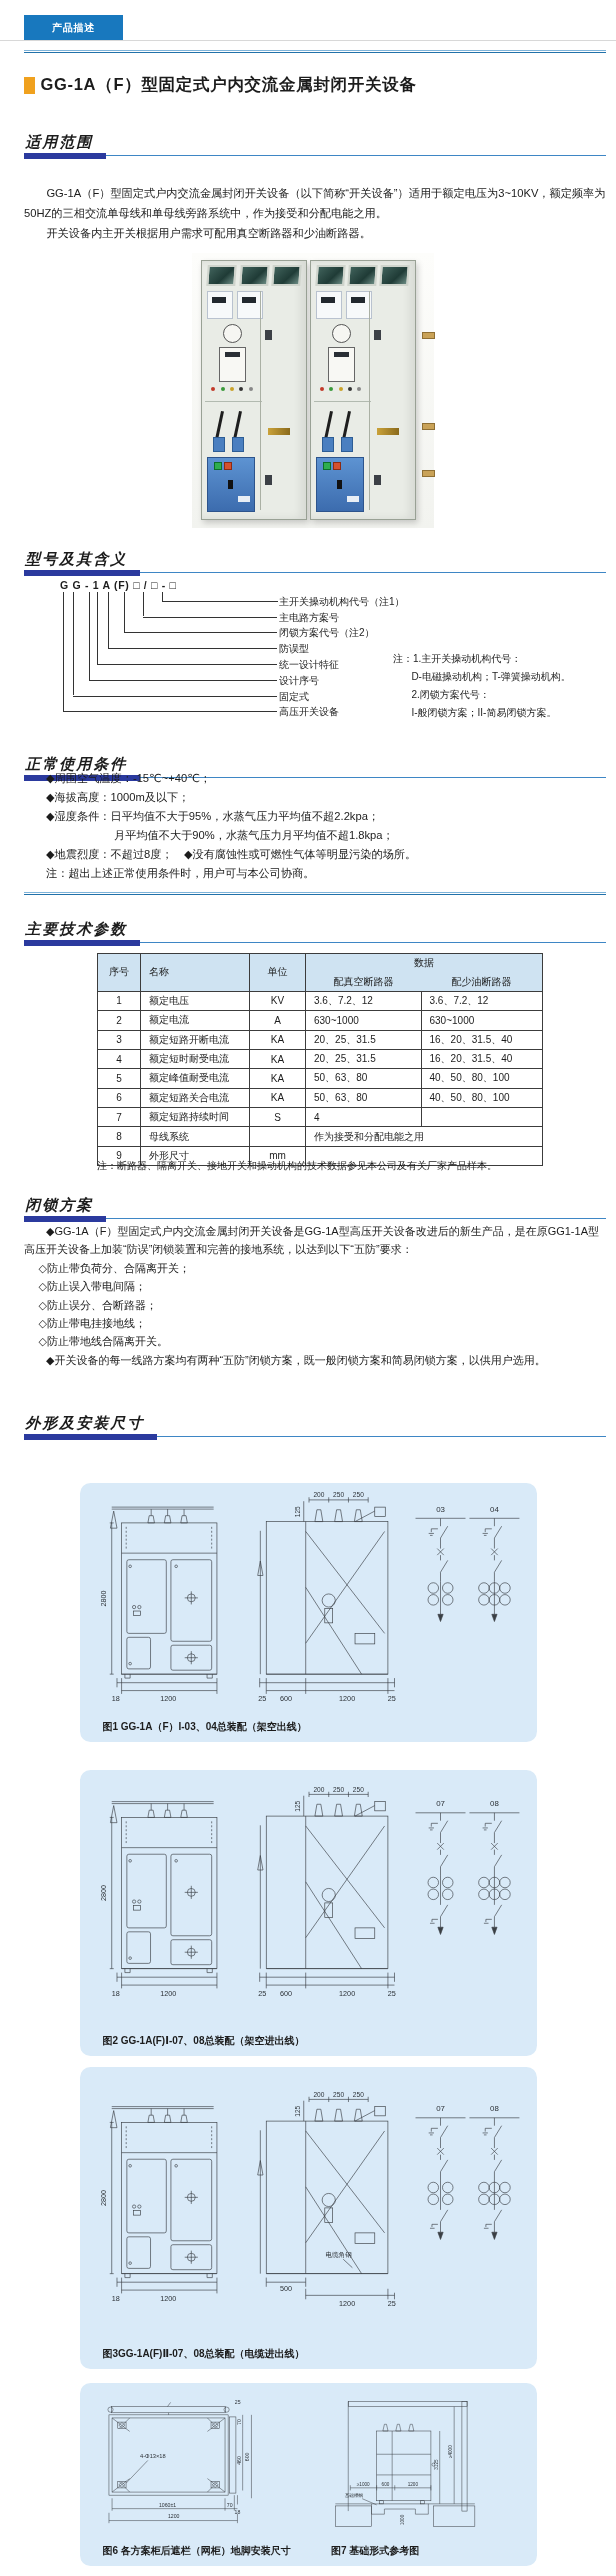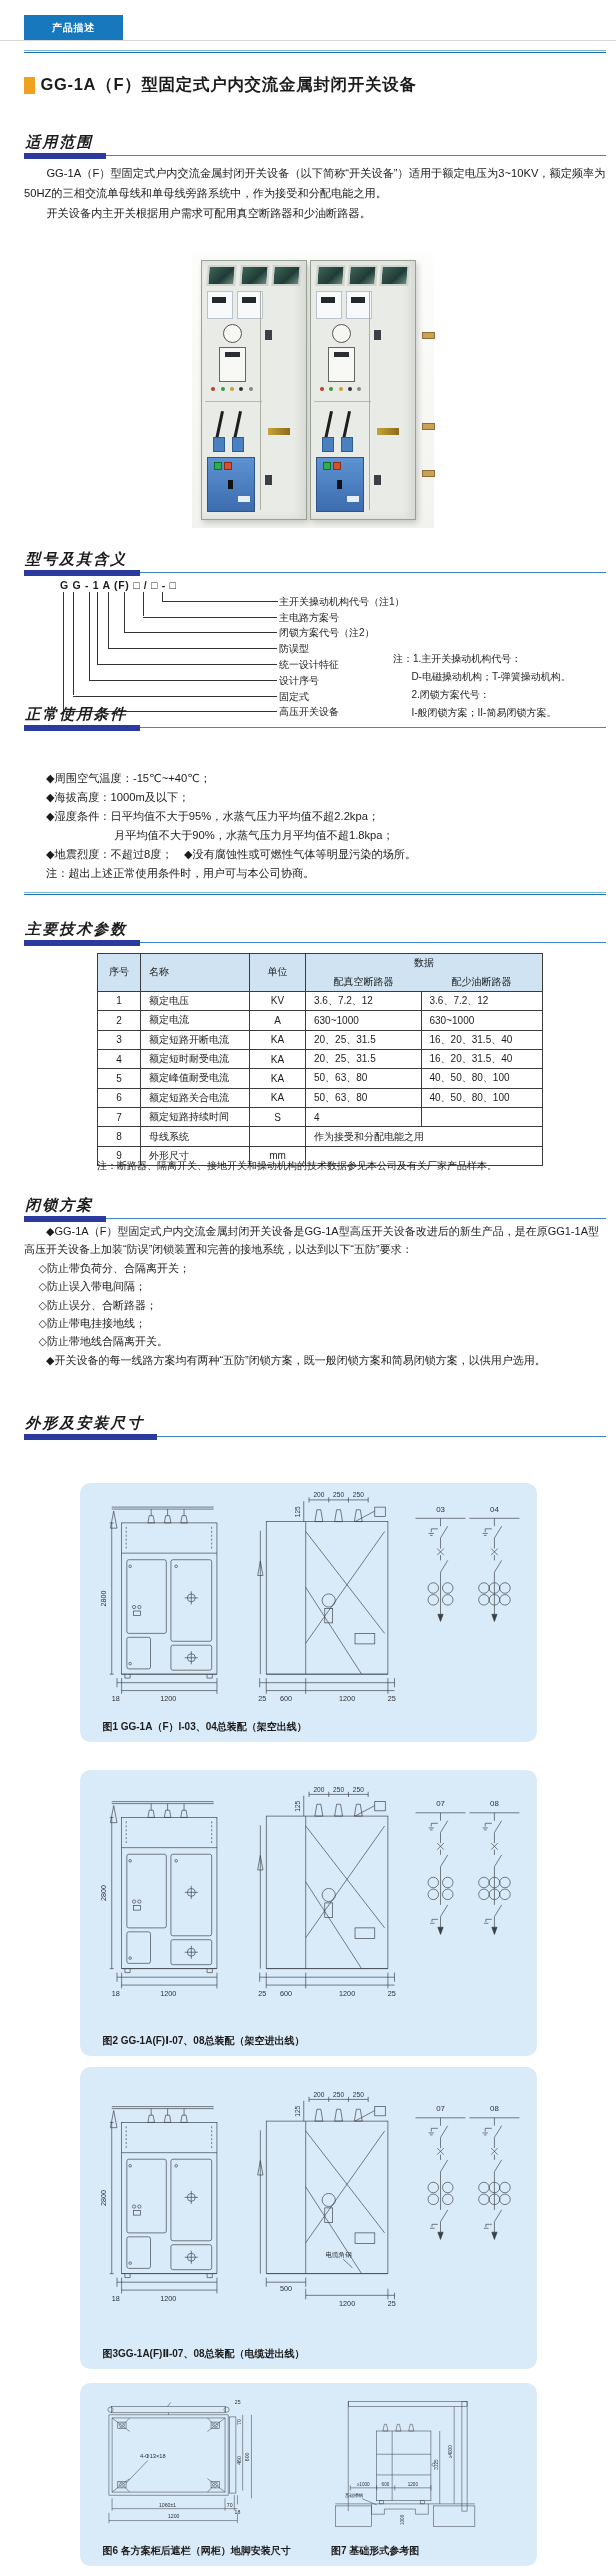--- a/index.html
+++ b/index.html
@@ -16,21 +16,21 @@
   .title{position:absolute;left:24px;top:74px;display:flex;align-items:center;}
   .title .sq{width:11.2px;height:17px;background:#f0a11e;margin-right:5.3px;}
   .title .tx{font-size:16.5px;font-weight:bold;letter-spacing:0.7px;}
 
   
   .sech{position:absolute;left:24px;width:582px;border-bottom:1.3px solid #3e86c5;line-height:0;}
   .sech b{display:inline-block;line-height:normal;font-family:"Liberation Serif","DejaVu Serif",serif;
           font-style:italic;font-weight:bold;font-size:15px;letter-spacing:2px;
           padding:0 13px 0.7px 1.3px;border-bottom:6px solid #2b3a9e;margin-bottom:-4px;}
 
-  .bodytext{font-size:11.2px;line-height:20px;}
+  .bodytext{font-size:11.2px;line-height:20px;margin-top:20px;}
   .para p{margin:0;text-indent:2em;}
 
   
   .photo{position:absolute;top:253px;left:192px;width:242px;height:275px;background:linear-gradient(#fdfdfb,#f2f3ef);}
   .cab{position:absolute;top:6.6px;width:104px;height:258px;background:#e9ece6;border:0.7px solid #99a195;
        box-shadow:inset -5.3px 0 8px rgba(0,0,0,.08),2px 3.3px 6px rgba(0,0,0,.18);}
   .winstrip{position:absolute;top:4px;left:5.3px;width:93px;height:21px;display:flex;gap:3.3px;}
   .win{width:28px;height:17px;background:linear-gradient(135deg,#41635c,#1f3b36 60%,#6d8d85);border:2px solid #cfd4cc;transform:skewX(-4deg);}
   .meterrow{position:absolute;top:30px;left:5.3px;display:flex;gap:4px;}
   .meter{width:24px;height:26px;background:rgba(250,252,255,.8);border:1.3px solid #b9c2cf;position:relative;}
@@ -351,21 +351,21 @@
     <div class="mlabel" style="top:111px">固定式</div>
     <div class="mlabel" style="top:126px">高压开关设备</div>
     <div class="mnotes">
       <div>注：1.主开关操动机构代号：</div>
       <div style="padding-left:18.4px">D-电磁操动机构；T-弹簧操动机构。</div>
       <div style="padding-left:18.4px">2.闭锁方案代号：</div>
       <div style="padding-left:18.4px">I-般闭锁方案；II-简易闭锁方案。</div>
     </div>
   </div>
 
-  <div class="sech" style="top:705px">
+  <div class="sech" style="top:755px">
     <b>正常使用条件</b>
   </div>
   <div class="cond">
     <div>◆周围空气温度：-15℃~+40℃；</div>
     <div>◆海拔高度：1000m及以下；</div>
     <div>◆湿度条件：日平均值不大于95%，水蒸气压力平均值不超2.2kpa；</div>
     <div class="ind">月平均值不大于90%，水蒸气压力月平均值不超1.8kpa；</div>
     <div>◆地震烈度：不超过8度；　◆没有腐蚀性或可燃性气体等明显污染的场所。</div>
     <div>注：超出上述正常使用条件时，用户可与本公司协商。</div>
   </div>

